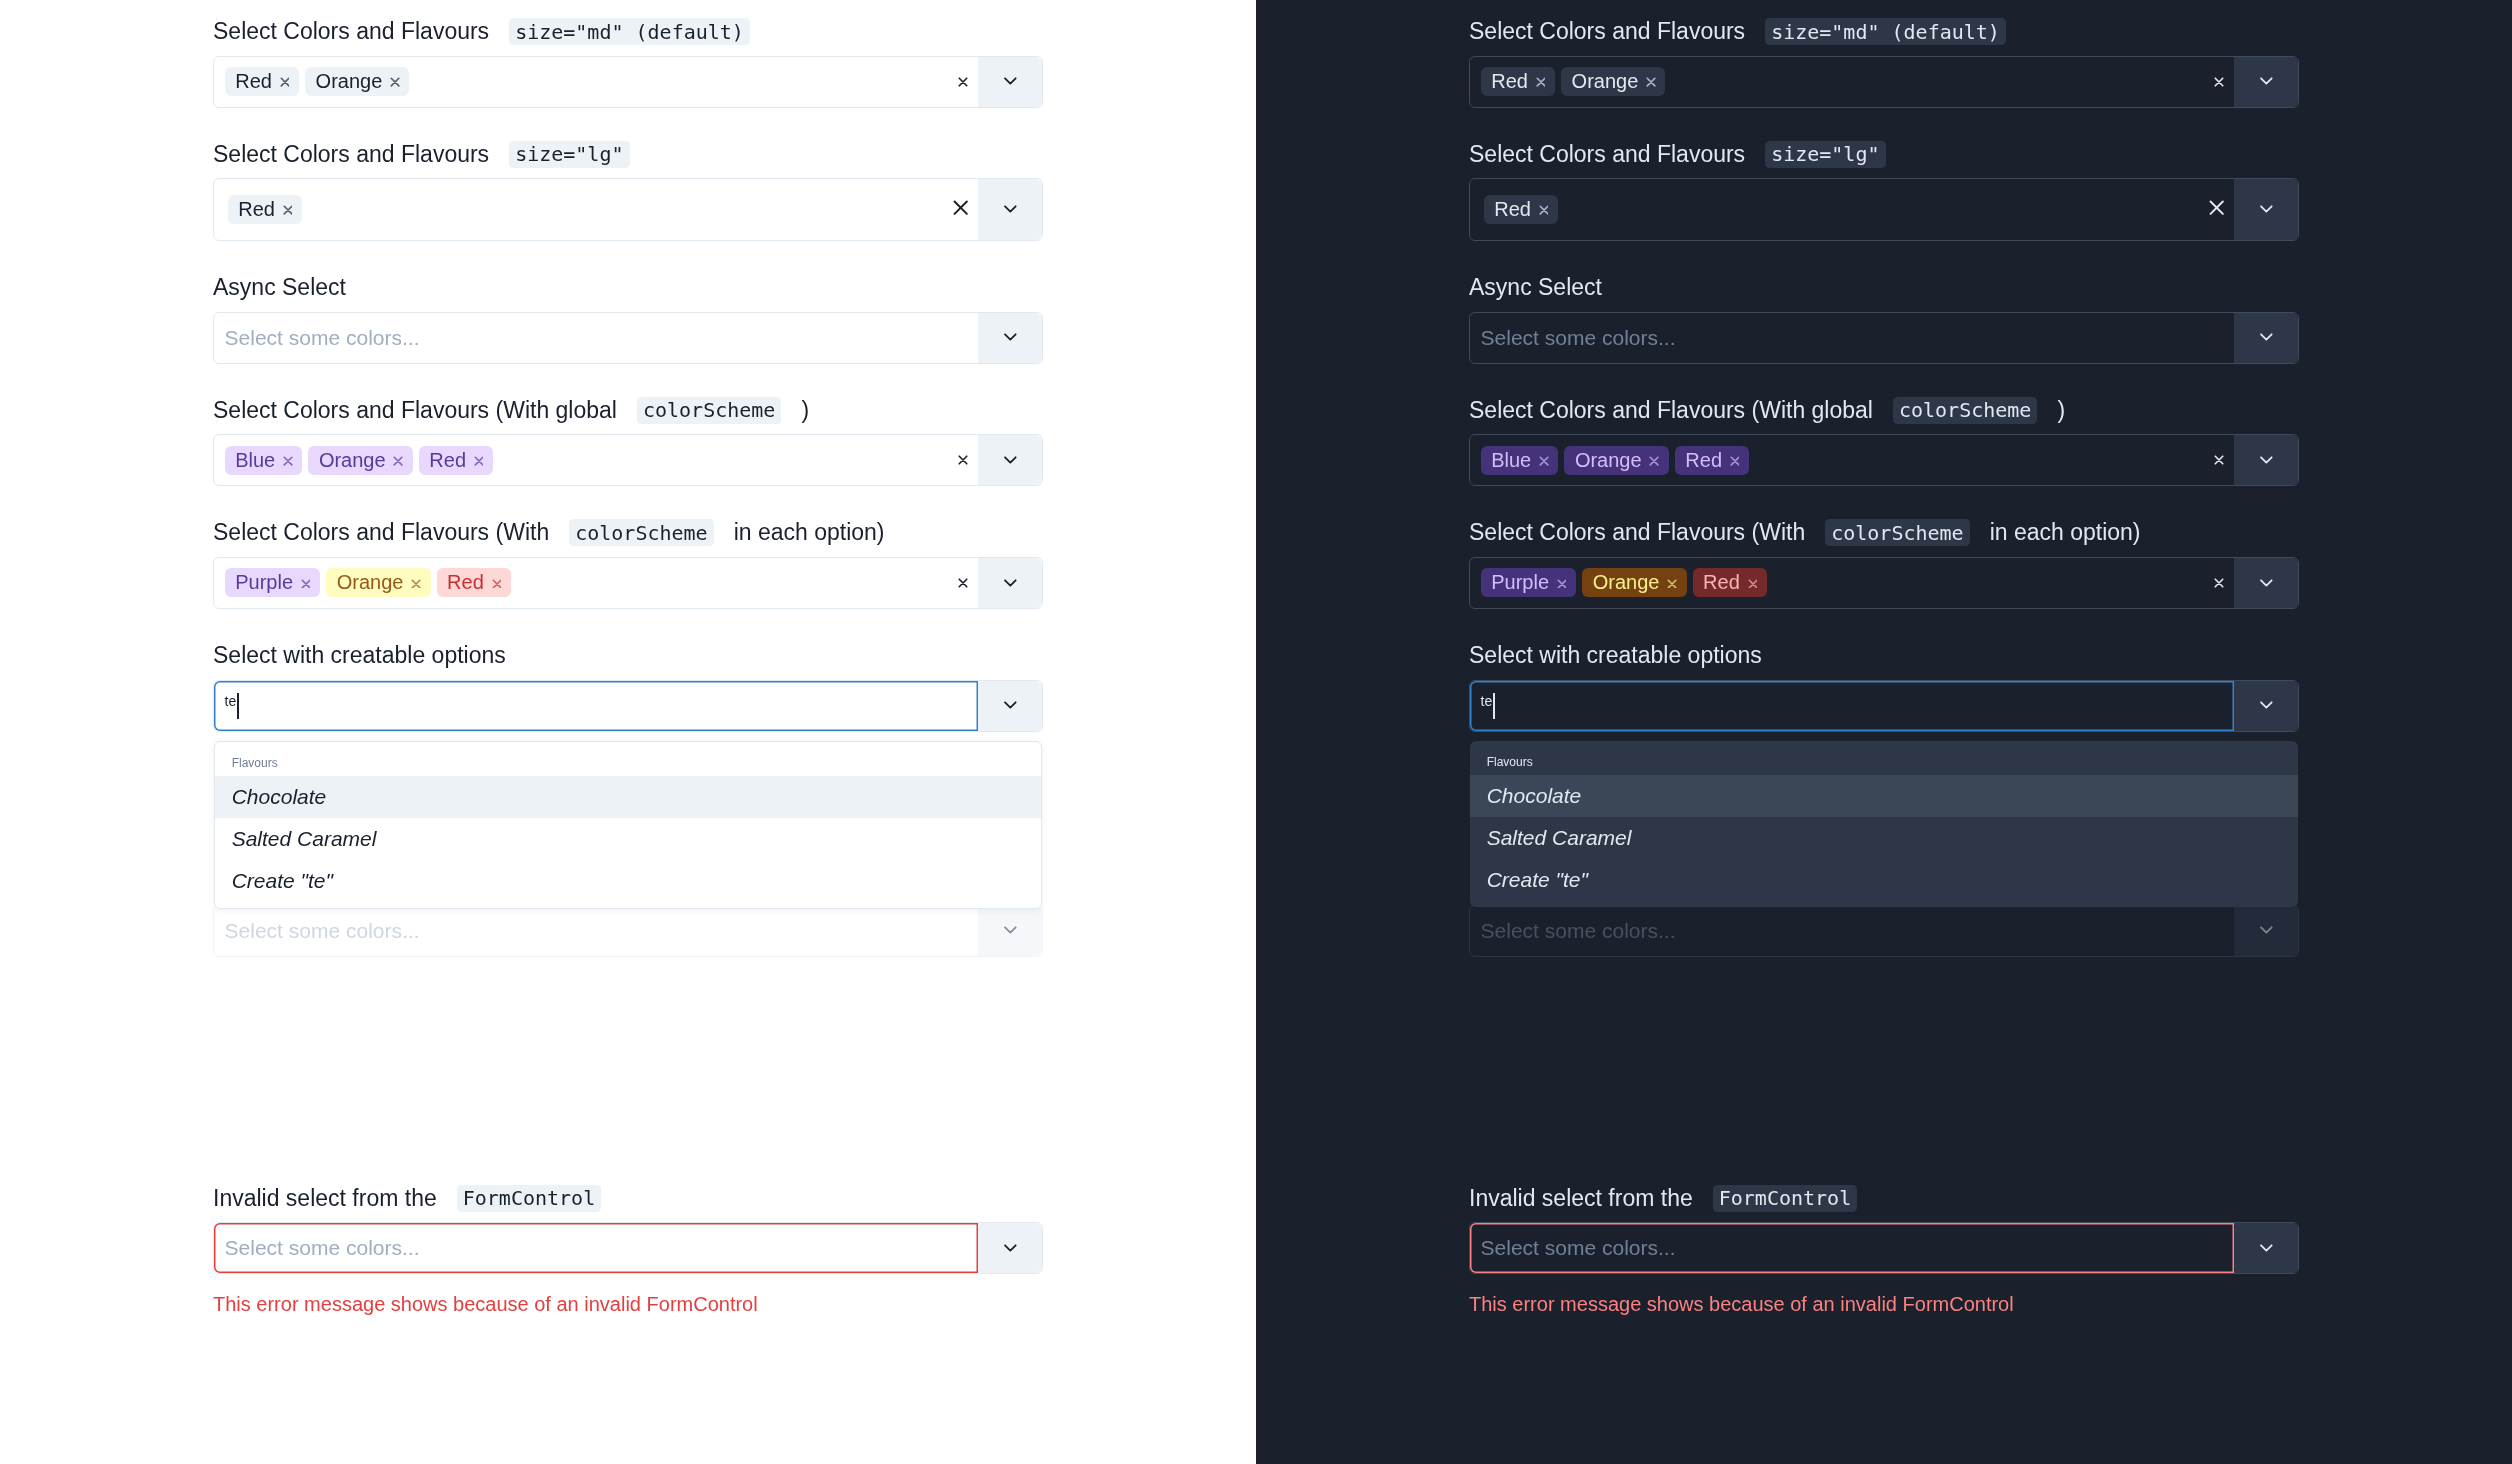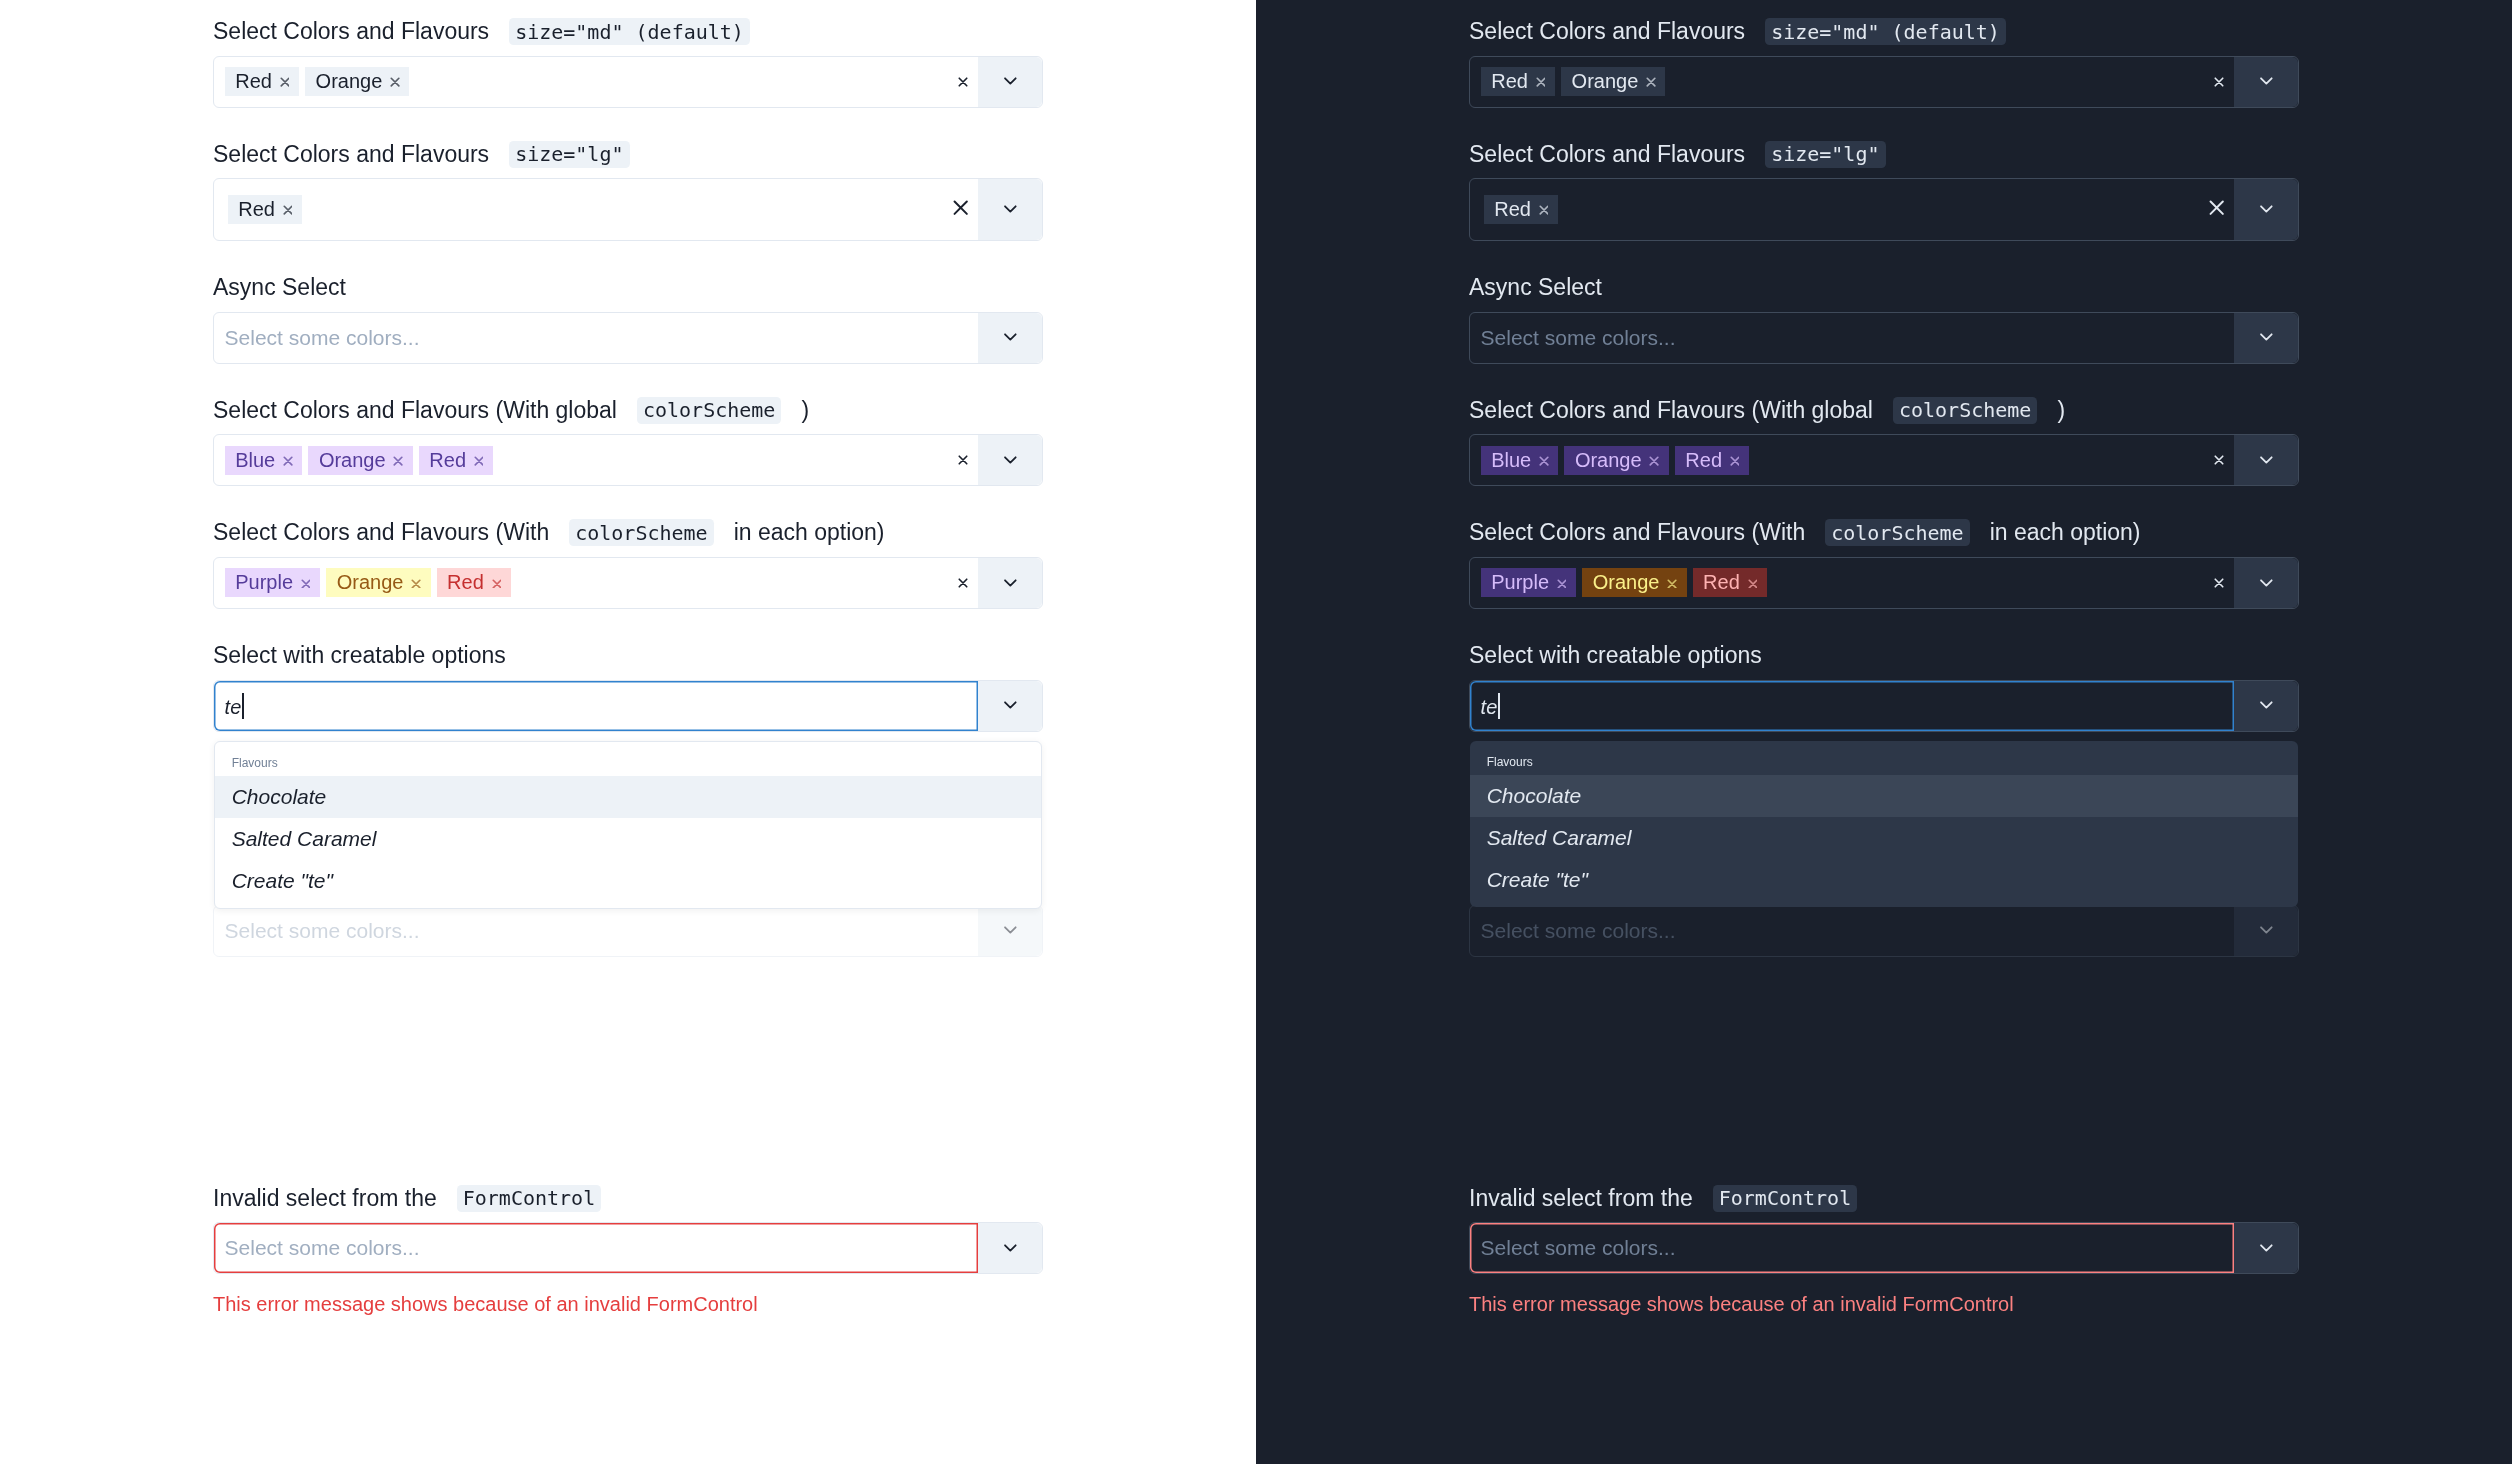--- a/index.html
+++ b/index.html
@@ -57,21 +57,21 @@
     gap: 6px;
     padding: 6px 10.6px;
     min-height: 50px;
   }
   .select.lg .control { min-height: 61px; padding: 7.6px 13.7px; }
 
   .tag {
     display: inline-flex;
     align-items: center;
     gap: 1.5px;
-    border-radius: 0;
+    border-radius: 6px;
     padding: 3px 4.6px 3px 10.6px;
     font-size: 20px;
     font-weight: 500;
   }
   .light .tag.gray { background:#edf2f7; color:#1a202c; }
   .dark  .tag.gray { background:#2d3748; color:#e2e8f0; }
   .light .tag.purple { background:#e9d8fd; color:#553c9a; }
   .dark  .tag.purple { background:#44337a; color:#d6bcfa; }
   .light .tag.yellow { background:#fefcbf; color:#975a16; }
   .dark  .tag.yellow { background:#744210; color:#faf089; }
@@ -100,22 +100,22 @@
     cursor:pointer;
     border-radius: 0 6px 6px 0;
   }
   .light .chev-btn { background:#edf2f7; color:#1a202c; }
   .dark  .chev-btn { background:#2d3748; color:#e2e8f0; }
 
   .placeholder { color:#a0aec0; font-size:21px; }
   .dark .placeholder { color:#718096; }
 
   .input-line {
-    font-size:20px;
-    display:inline-flex; align-items:flex-end;font-style:italic;
+    font-size:14px;
+    display:inline-flex; align-items:flex-start;
   }
   .caret {
     width:1.5px; height:26px; background:#1a202c; margin-left:0.8px;
     display:inline-block;
   }
   .dark .caret { background:#e2e8f0; }
 
   .menu {
     position:absolute;
     top: calc(100% + 10.6px);

